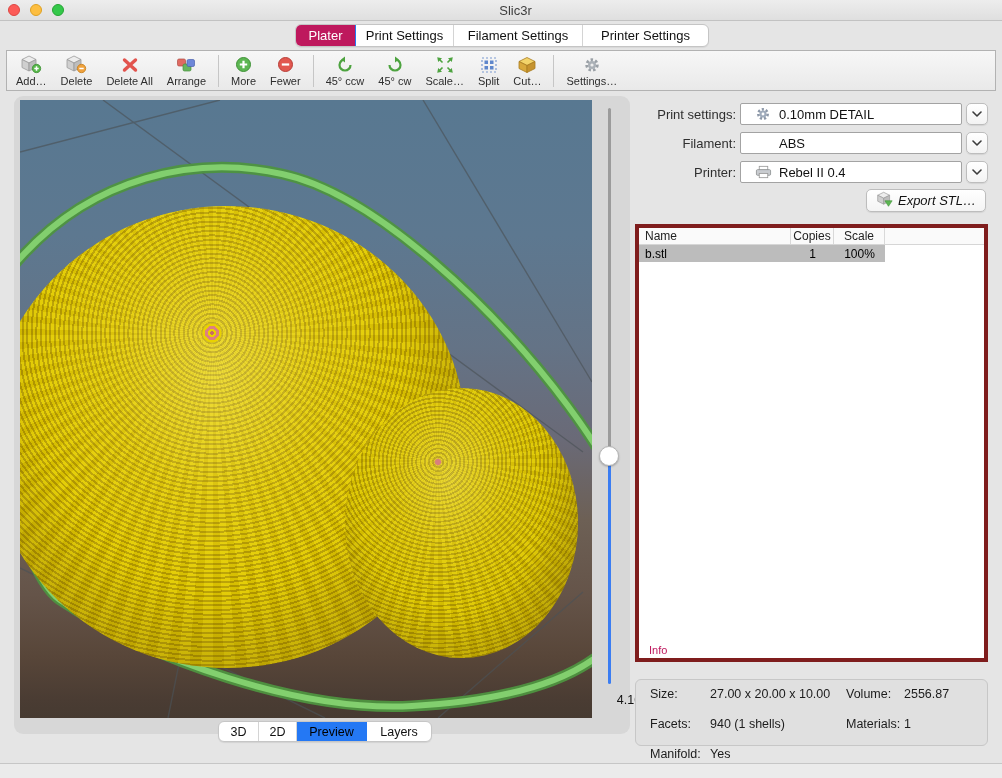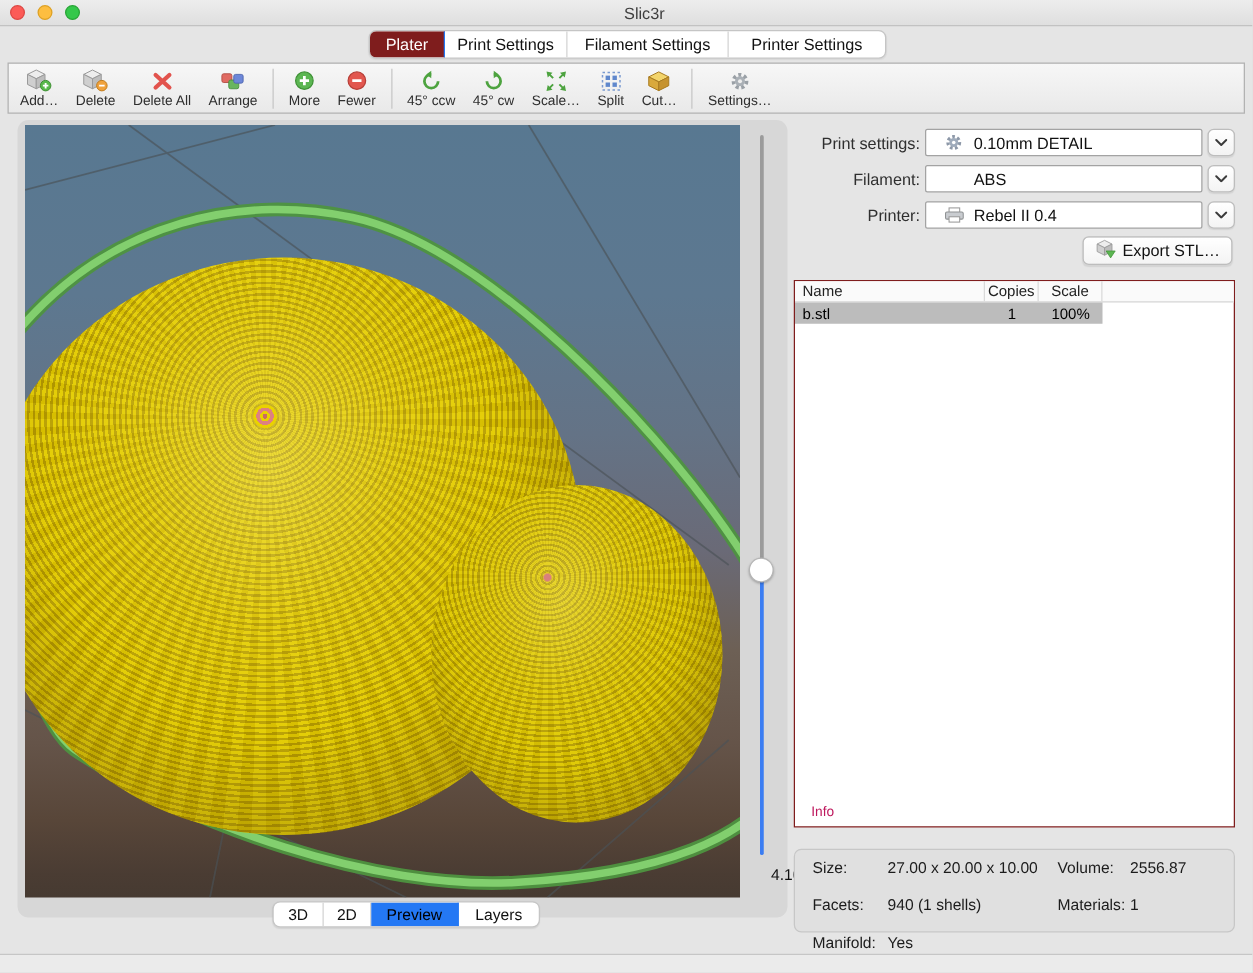--- a/index.html
+++ b/index.html
@@ -16,21 +16,21 @@
   .tl.yellow{left:30px;background:#fdbe40;border:1px solid #dea123;}
   .tl.green{left:52px;background:#34c84a;border:1px solid #26a434;}
 
   
   .main-tabs{position:absolute;left:295px;top:24px;height:23px;display:flex;
     background:#fff;border:1px solid #c5c5c5;border-radius:6px;overflow:hidden;
     box-shadow:0 1px 1px rgba(0,0,0,.06);}
   .main-tabs .seg{display:flex;align-items:center;justify-content:center;
     font-size:13px;color:#111;border-right:1px solid #d4d4d4;cursor:default;}
   .main-tabs .seg:last-child{border-right:none;}
-  .main-tabs .seg.active{background:#7f1d1d;color:#fff;border-right-color:#2478f4;}
+  .main-tabs .seg.active{background:#be185d;color:#fff;border-right-color:#2478f4;}
 
   
   .toolbar{position:absolute;left:6px;right:6px;top:50px;height:41px;
     background:linear-gradient(#f7f7f7,#e9e9e9);border:1px solid #b2b2b2;
     display:flex;align-items:center;padding:0 2px;}
   .tb-item{display:flex;flex-direction:column;align-items:center;justify-content:center;
     padding:1px 7px 0;height:38px;cursor:default;}
   .tb-item .ic{height:19px;display:flex;align-items:center;justify-content:center;}
   .tb-item .lb{font-size:11px;color:#2e2e2e;margin-top:1px;white-space:nowrap;}
   .tb-sep{width:1px;height:32px;background:#c6c6c6;margin:0 5px;}
@@ -90,25 +90,25 @@
   .combo{margin-left:4px;width:222px;height:22px;background:#fff;border:1px solid #a3a3a3;
     border-radius:2px;display:flex;align-items:center;padding-left:13px;font-size:13px;color:#111;}
   .combo .cicon{width:18px;height:18px;margin-right:7px;display:flex;align-items:center;justify-content:center;}
   .combo.noicon{padding-left:38px;}
   .chev-btn{margin-left:4px;width:22px;height:22px;background:linear-gradient(#fff,#f3f3f3);
     border:1px solid #bdbdbd;border-radius:5px;display:flex;align-items:center;justify-content:center;
     box-shadow:0 1px 1px rgba(0,0,0,.08);cursor:pointer;}
   .export-row{position:absolute;top:93px;right:2px;display:flex;gap:4px;}
   .btn{height:23px;background:linear-gradient(#fff,#f4f4f4);border:1px solid #bdbdbd;border-radius:5px;
     display:flex;align-items:center;padding:0 9px;font-size:13px;color:#111;gap:5px;
-    box-shadow:0 1px 1px rgba(0,0,0,.08);cursor:pointer;}
+    box-shadow:0 1px 1px rgba(0,0,0,.08);cursor:pointer;font-style:italic;}
 
   
   .obj-table{position:absolute;left:0;top:128px;width:353px;height:438px;background:#fff;
-    border:1px solid #7f1d1d;font-size:12px;color:#000;}
+    border:4px solid #7f1d1d;font-size:12px;color:#000;}
   .thead{display:flex;height:17px;background:#fafafa;border-bottom:1px solid #d6d6d6;}
   .th{display:flex;align-items:center;border-right:1px solid #d9d9d9;padding:0 6px;color:#222;}
   .th.c-name{flex:0 0 152px;}
   .th.c-copies{flex:0 0 43px;justify-content:center;padding:0;}
   .th.c-scale{flex:0 0 51px;justify-content:center;padding:0;}
   .trow{display:flex;height:17px;width:246px;background:#bcbcbc;cursor:default;}
   .td{display:flex;align-items:center;padding:4px 6px;}
   .td.c-name{flex:0 0 152px;}
   .td.c-copies{flex:0 0 43px;justify-content:center;padding:0;}
   .td.c-scale{flex:0 0 51px;justify-content:center;padding:0;}

